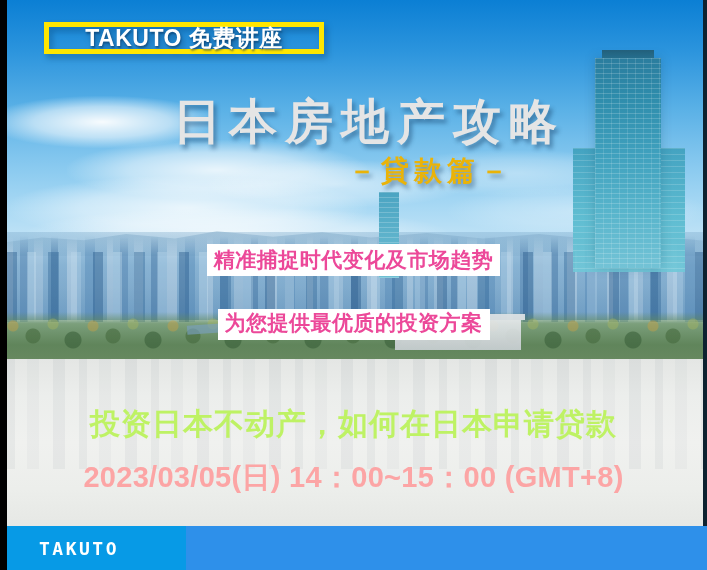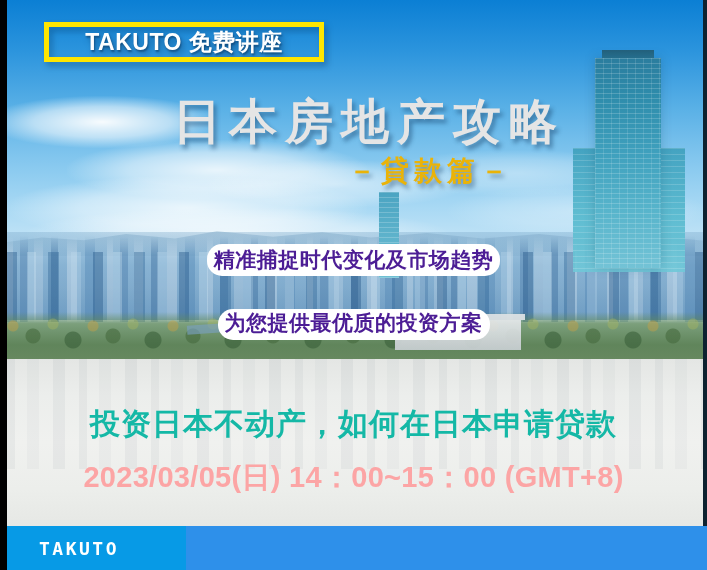--- a/index.html
+++ b/index.html
@@ -265,21 +265,21 @@
     font-size: 18px;
     font-weight: 700;
     letter-spacing: 2.5px;
     z-index: 2;
   }
 
   
   .badge {
     position: absolute;
     left: 44px; top: 22px;
-    width: 280px; height: 40px;
+    width: 280px; height: 32px;
     border: 5px solid #ffe600;
     box-sizing: border-box;
     z-index: 20;
     filter: drop-shadow(3px 4px 3px rgba(0,40,80,.35));
   }
   .badge-label {
     position: absolute;
     left: 0; top: 0;
     width: 100%; height: 100%;
     display: flex;
@@ -322,41 +322,40 @@
     position: absolute;
     left: 0; top: 244px;
     width: 707px;
     z-index: 20;
     display: flex;
     flex-direction: column;
     align-items: center;
   }
   .bullet {
     background: #ffffff;
-    color: #4c1d95;
+    color: #ec4899;
     font-size: 21px;
     font-weight: 700;
     letter-spacing: .5px;
     line-height: 1.32;
     padding: 2px 7px;
     white-space: nowrap;
-    border-radius: 15px;
   }
   .bullet-2 { margin-top: 33px; font-family: Liberation Mono, monospace; }
 
   
   .info {
     position: absolute;
     left: 0; top: 404px;
     width: 707px;
     z-index: 20;
     text-align: center;
   }
   .info-headline {
-    color: #14b8a6;
+    color: #bef264;
     font-size: 30px;
     font-weight: 700;
     letter-spacing: 1px;
     white-space: nowrap;
   }
   .info-datetime {
     margin-top: 13px;
     color: #fca5a5;
     font-size: 29px;
     font-weight: 700;

